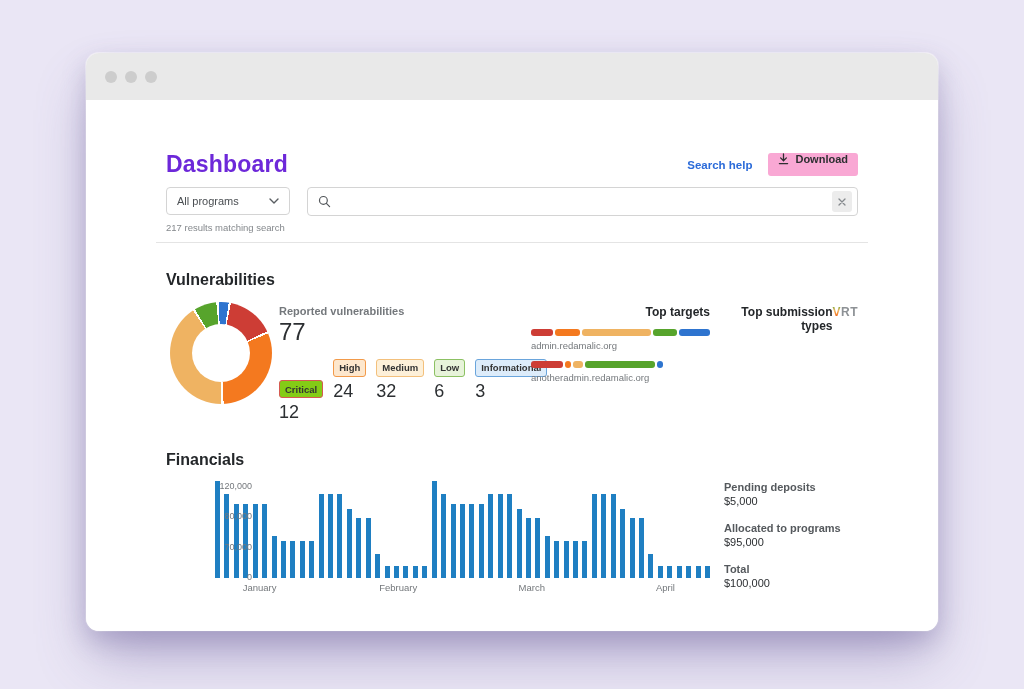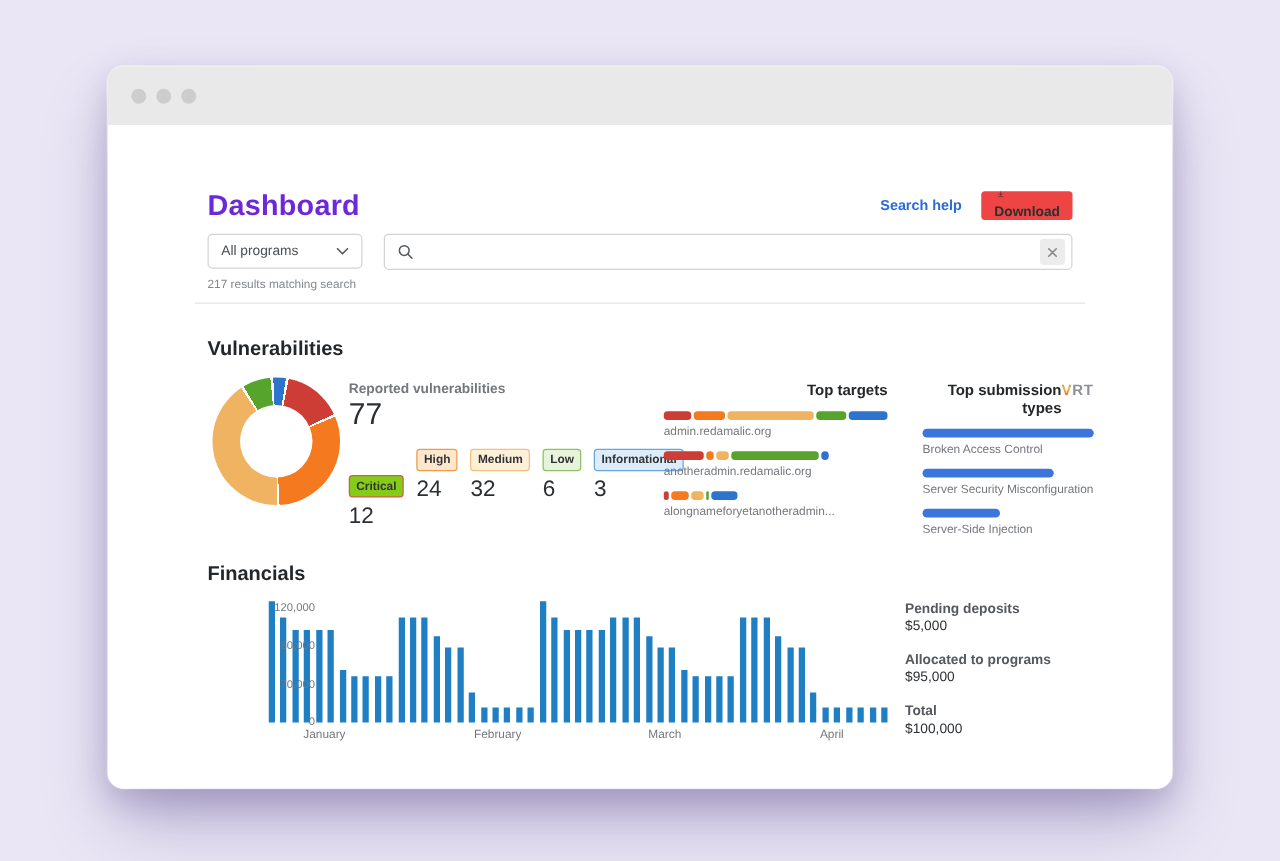--- a/index.html
+++ b/index.html
@@ -13,23 +13,23 @@
   .dot { width:12px; height:12px; border-radius:50%; background:#cdcdcd; margin-right:8px; }
 
   .content { padding:0 70px; position:relative; }
   .inner { padding:0 10px; }
 
   
   .page-header { margin-top:51px; display:flex; align-items:center; justify-content:space-between; }
   .page-title { font-size:23px; font-weight:700; color:#6d28d9; letter-spacing:.2px; }
   .header-actions { display:flex; align-items:center; gap:16px; }
   .search-help { font-size:11.5px; font-weight:700; color:#2b6bd9; text-decoration:none; cursor:pointer; }
-  .download-btn { display:flex; align-items:flex-start; gap:6px; background:#ef4444; border:none;
+  .download-btn { display:flex; align-items:flex-start; gap:6px; background:#f9a8d4; border:none;
     border-radius:3px; height:23px; padding:0 10px; font-size:11px; font-weight:700; color:#2d2f31;
-    font-family:inherit; cursor:pointer;flex-direction:column; }
+    font-family:inherit; cursor:pointer; }
 
   
   .filter-row { margin-top:9px; display:flex; gap:17px; }
   .select { width:124px; height:28px; border:1px solid #d4d4d4; border-radius:4px; display:flex;
     align-items:center; justify-content:space-between; padding:0 10px; font-size:11px; color:#4a4e52; cursor:pointer; background:#fff; }
   .search-wrap { flex:1; height:29px; border:1px solid #d4d4d4; border-radius:4px; display:flex;
     align-items:center; padding:0 5px 0 10px; gap:7px; background:#fff; }
   .search-wrap input { flex:1; border:none; outline:none; font-size:12px; color:#333; font-family:inherit; background:transparent; }
   .clear-btn { width:20px; height:21px; border:none; border-radius:3px; background:#ececec; color:#8a8e92;
     font-size:11px; line-height:1; cursor:pointer; display:flex; align-items:center; justify-content:center; }
@@ -167,51 +167,27 @@
               <div class="hbar-item">
                 <div class="stack" style="width: 74%;">
                   <span class="seg" style="flex: 25 1 0%; background: rgb(205, 61, 53);"></span>
                   <span class="seg" style="flex: 4 1 0%; background: rgb(244, 121, 31);"></span>
                   <span class="seg" style="flex: 8 1 0%; background: rgb(239, 179, 98);"></span>
                   <span class="seg" style="flex: 54 1 0%; background: rgb(87, 164, 44);"></span>
                   <span class="seg" style="flex: 5 1 0%; background: rgb(46, 116, 207);"></span>
                 </div>
                 <div class="hbar-label">anotheradmin.redamalic.org</div>
               </div>
-              <div class="hbar-item">
-                <div class="stack" style="width: 33%;">
-                  <span class="seg" style="flex: 7 1 0%; background: rgb(205, 61, 53);"></span>
-                  <span class="seg" style="flex: 25 1 0%; background: rgb(244, 121, 31);"></span>
-                  <span class="seg" style="flex: 17 1 0%; background: rgb(239, 179, 98);"></span>
-                  <span class="seg" style="flex: 4 1 0%; background: rgb(87, 164, 44);"></span>
-                  <span class="seg" style="flex: 38 1 0%; background: rgb(46, 116, 207);"></span>
-                </div>
-                <div class="hbar-label">alongnameforyetanotheradmin...</div>
-              </div>
             </div>
         </div>
         <div class="ts-col">
           <div class="ts-head">
             <div class="mini-h">Top submission types</div>
             <span class="vrt" id="vrt"><span class="v">V</span><span>RT</span></span>
           </div>
-          <div class="ts-list" id="subs-list">
-              <div class="hbar-item">
-                <div class="bluebar" style="width: 100%;"></div>
-                <div class="hbar-label">Broken Access Control</div>
-              </div>
-              <div class="hbar-item">
-                <div class="bluebar" style="width: 77%;"></div>
-                <div class="hbar-label">Server Security Misconfiguration</div>
-              </div>
-              <div class="hbar-item">
-                <div class="bluebar" style="width: 45%;"></div>
-                <div class="hbar-label">Server-Side Injection</div>
-              </div>
-            </div>
         </div>
       </div>
 
       <h2 class="section-h fin-h">Financials</h2>
       <div class="fin-row">
         <div class="chart-area">
           <div class="plot" id="fin-plot">
               <span class="ytick" style="bottom: 87.3846px;">120,000</span>
               <span class="ytick" style="bottom: 56.9231px;">80,000</span>
               <span class="ytick" style="bottom: 26.4615px;">70,000</span>

